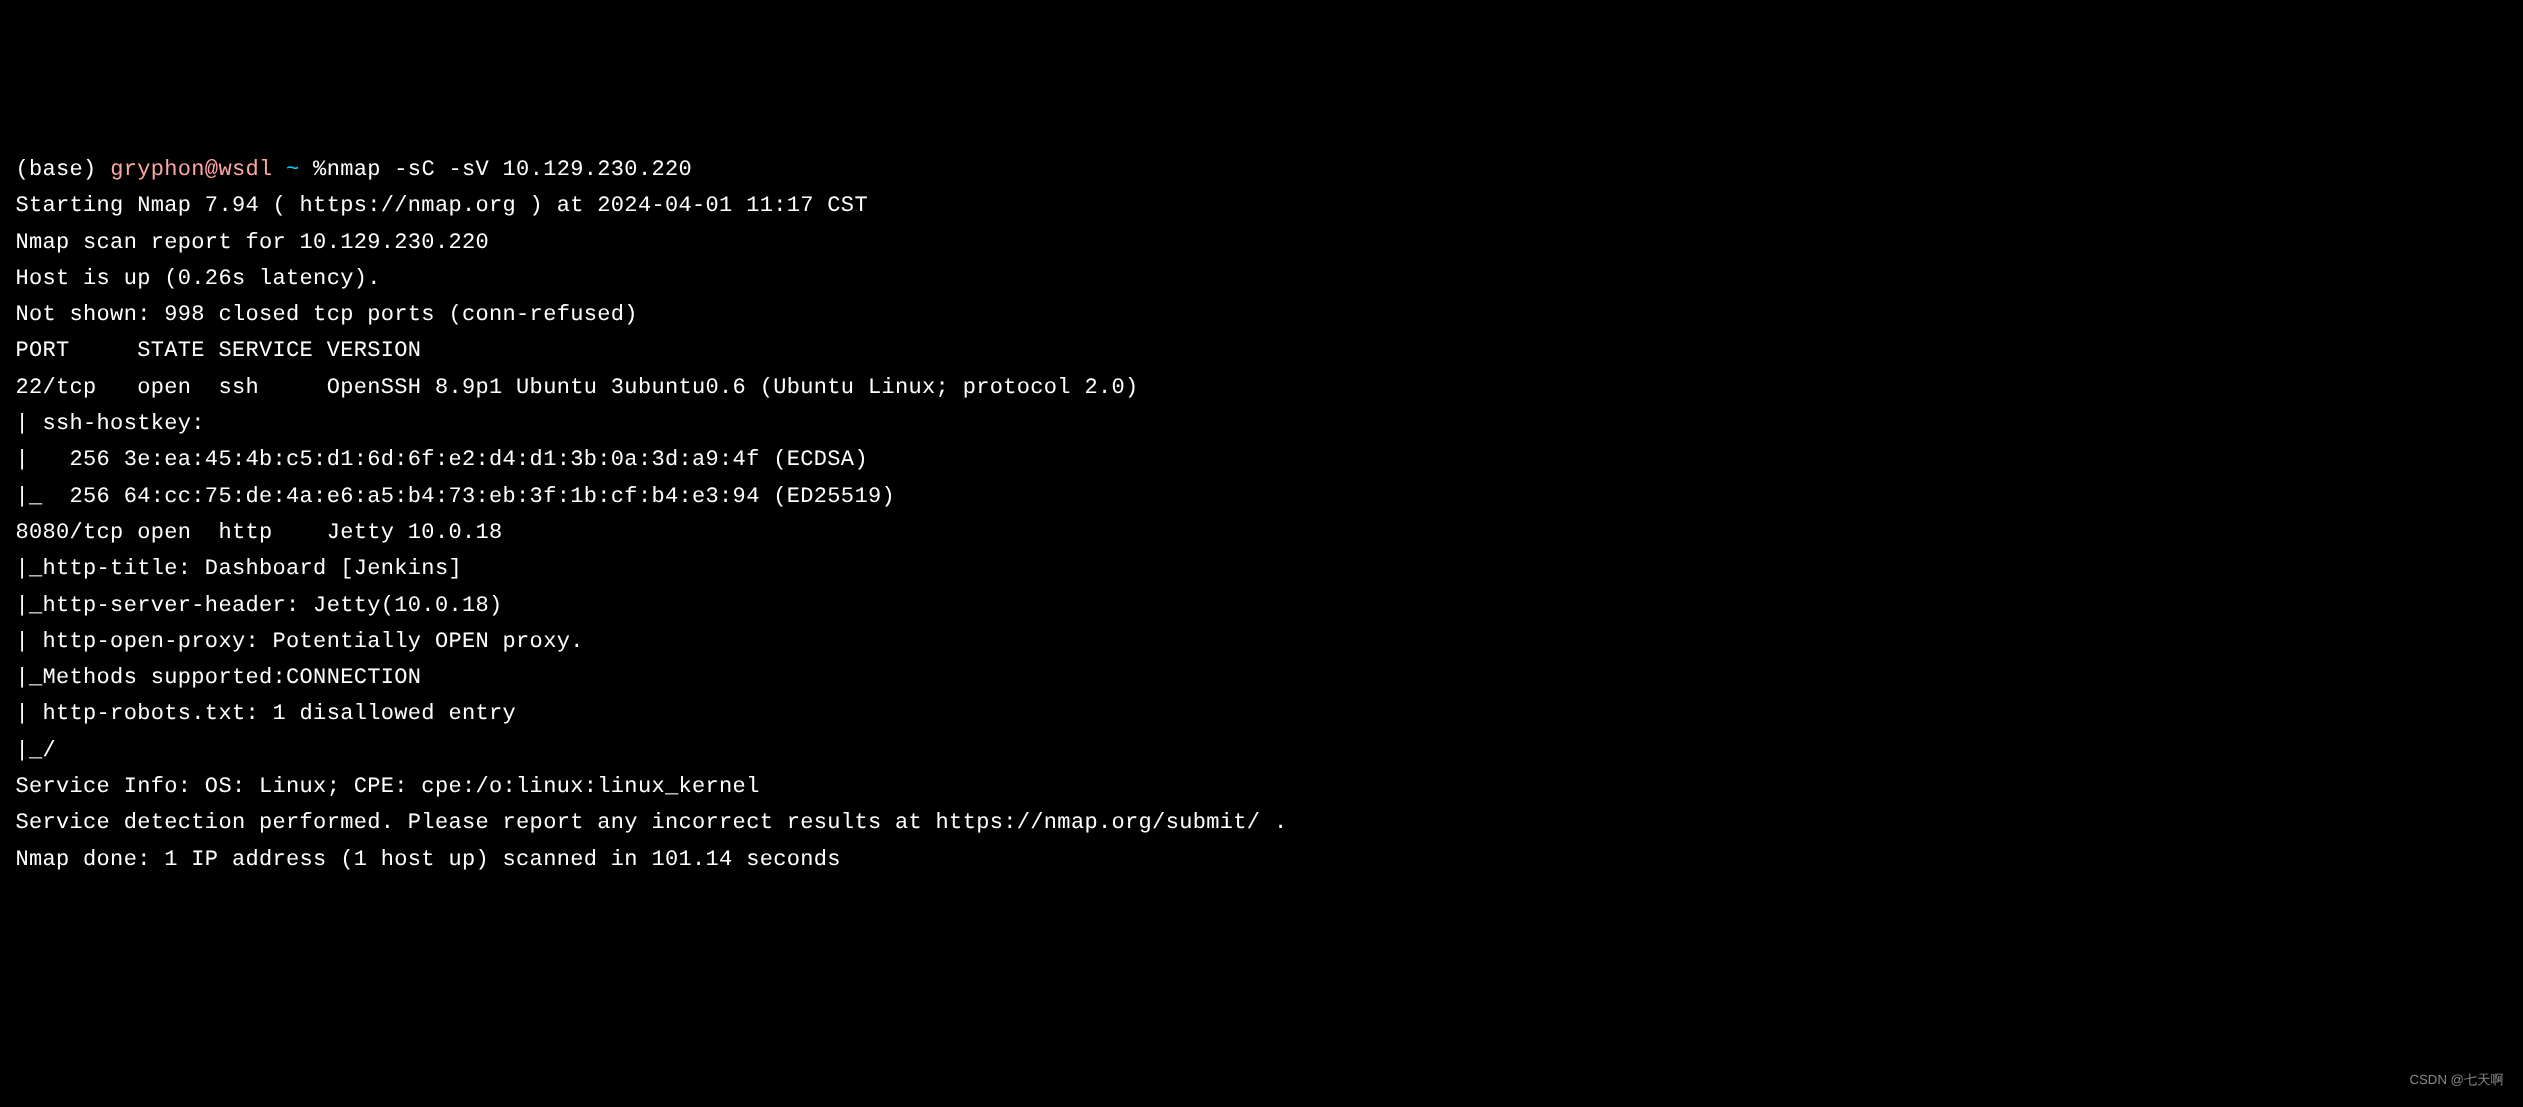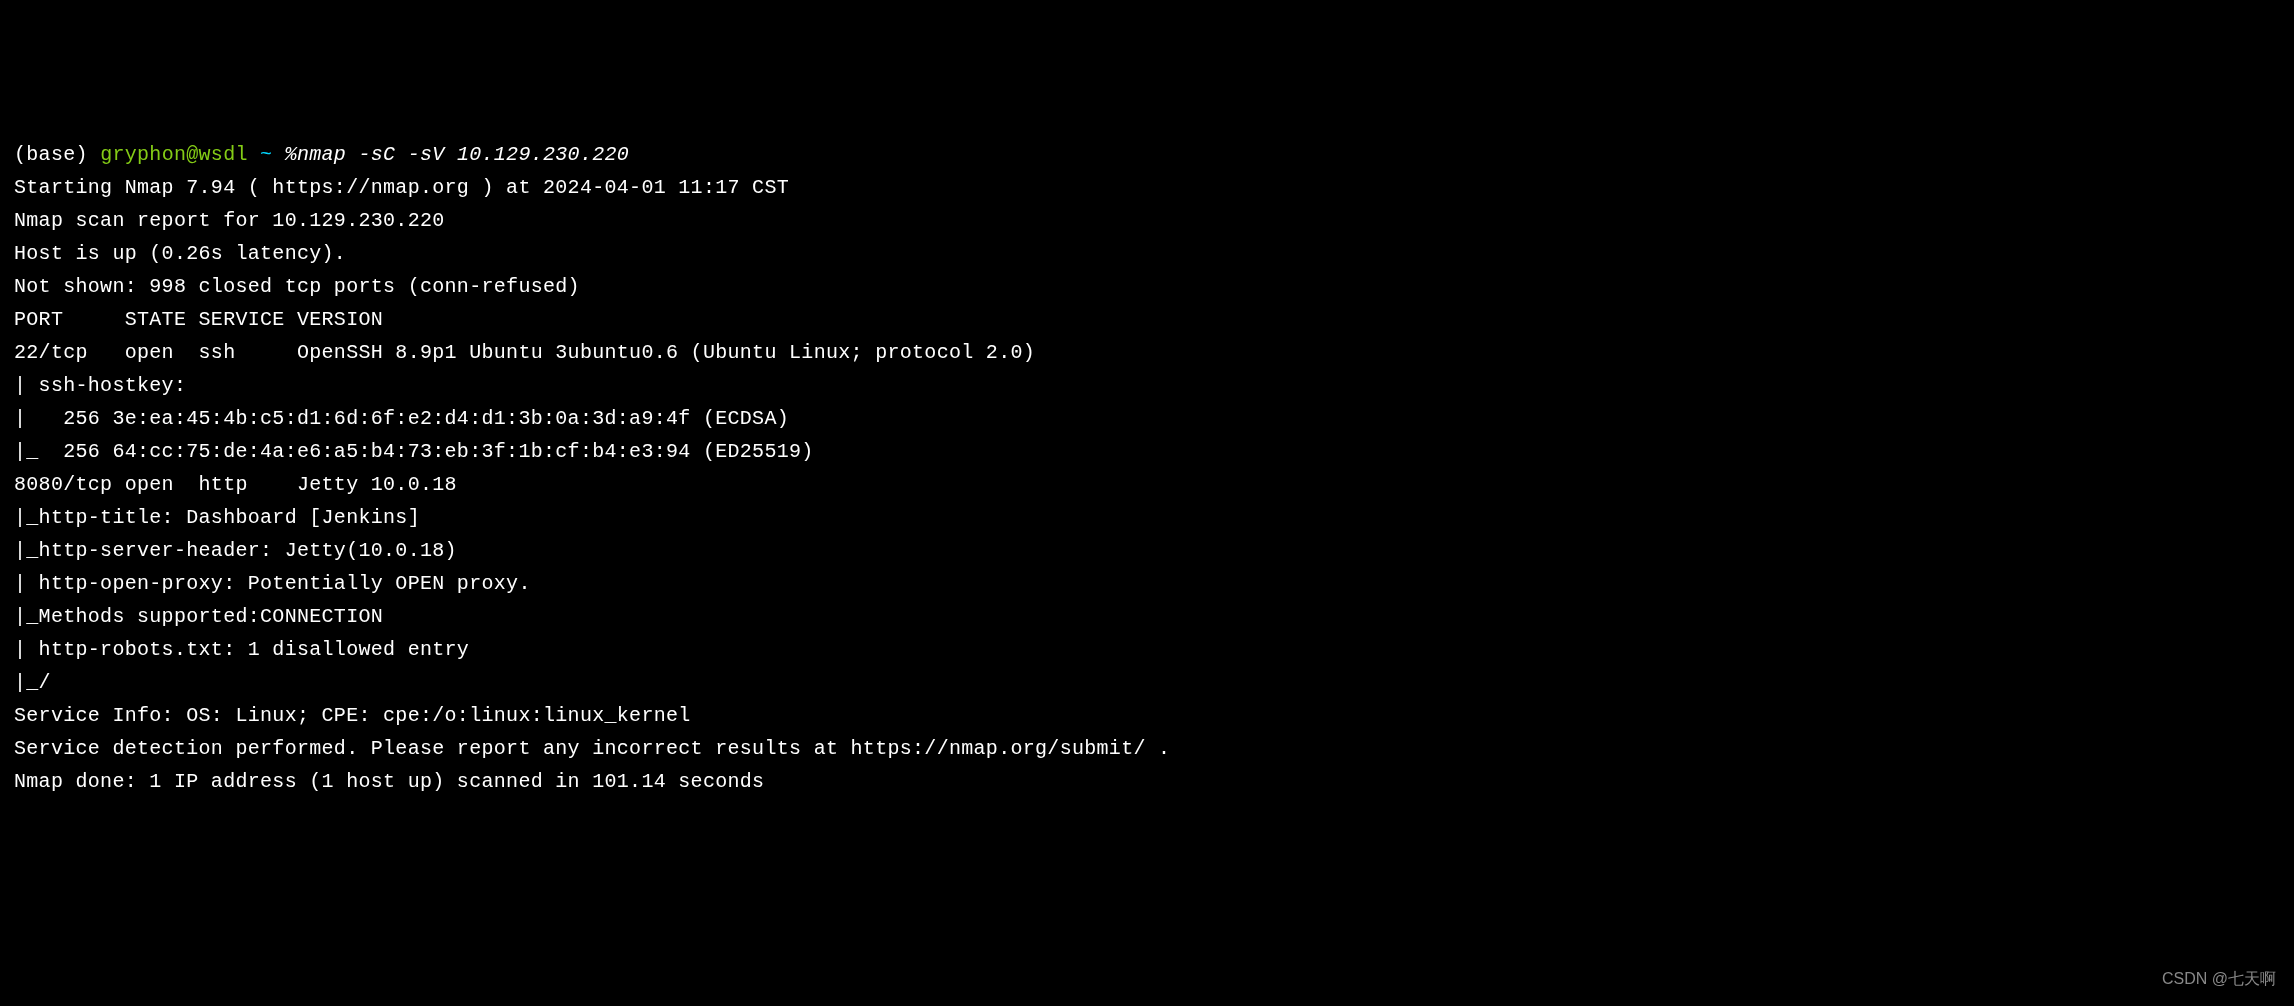--- a/index.html
+++ b/index.html
@@ -18,39 +18,38 @@
     height: 1006px;
     overflow: hidden;
     white-space: pre;
     letter-spacing: 0.3px;
   }
   .prompt-env {
     color: #ffffff;
     text-align: right;
   }
   .prompt-user {
-    color: #84cc16;
+    color: #fca5a5;
   }
   .prompt-tilde {
     color: #00d7ff;
   }
   .command {
     color: #ffffff;
-    font-style: italic;
   }
   .line {
     color: #ffffff;
     display: block;
   }
   .watermark {
     position: absolute;
     bottom: 14px;
     right: 18px;
     color: #888888;
-    font-size: 16px;
+    font-size: 12px;
     font-family: Arial, sans-serif;
     letter-spacing: 0;
   }
 </style>
 </head>
 <body>
 
 
 
 <div><span class="line"><span class="prompt-env">(base) </span><span class="prompt-user">gryphon@wsdl</span><span class="prompt-tilde"> ~ </span><span class="command">%nmap -sC -sV 10.129.230.220</span></span><span class="line">Starting Nmap 7.94 ( https://nmap.org ) at 2024-04-01 11:17 CST</span><span class="line">Nmap scan report for 10.129.230.220</span><span class="line">Host is up (0.26s latency).</span><span class="line">Not shown: 998 closed tcp ports (conn-refused)</span><span class="line">PORT     STATE SERVICE VERSION</span><span class="line">22/tcp   open  ssh     OpenSSH 8.9p1 Ubuntu 3ubuntu0.6 (Ubuntu Linux; protocol 2.0)</span><span class="line">| ssh-hostkey:</span><span class="line">|   256 3e:ea:45:4b:c5:d1:6d:6f:e2:d4:d1:3b:0a:3d:a9:4f (ECDSA)</span><span class="line">|_  256 64:cc:75:de:4a:e6:a5:b4:73:eb:3f:1b:cf:b4:e3:94 (ED25519)</span><span class="line">8080/tcp open  http    Jetty 10.0.18</span><span class="line">|_http-title: Dashboard [Jenkins]</span><span class="line">|_http-server-header: Jetty(10.0.18)</span><span class="line">| http-open-proxy: Potentially OPEN proxy.</span><span class="line">|_Methods supported:CONNECTION</span><span class="line">| http-robots.txt: 1 disallowed entry</span><span class="line">|_/</span><span class="line">Service Info: OS: Linux; CPE: cpe:/o:linux:linux_kernel</span><span class="line"></span><span class="line">Service detection performed. Please report any incorrect results at https://nmap.org/submit/ .</span><span class="line">Nmap done: 1 IP address (1 host up) scanned in 101.14 seconds</span></div>

